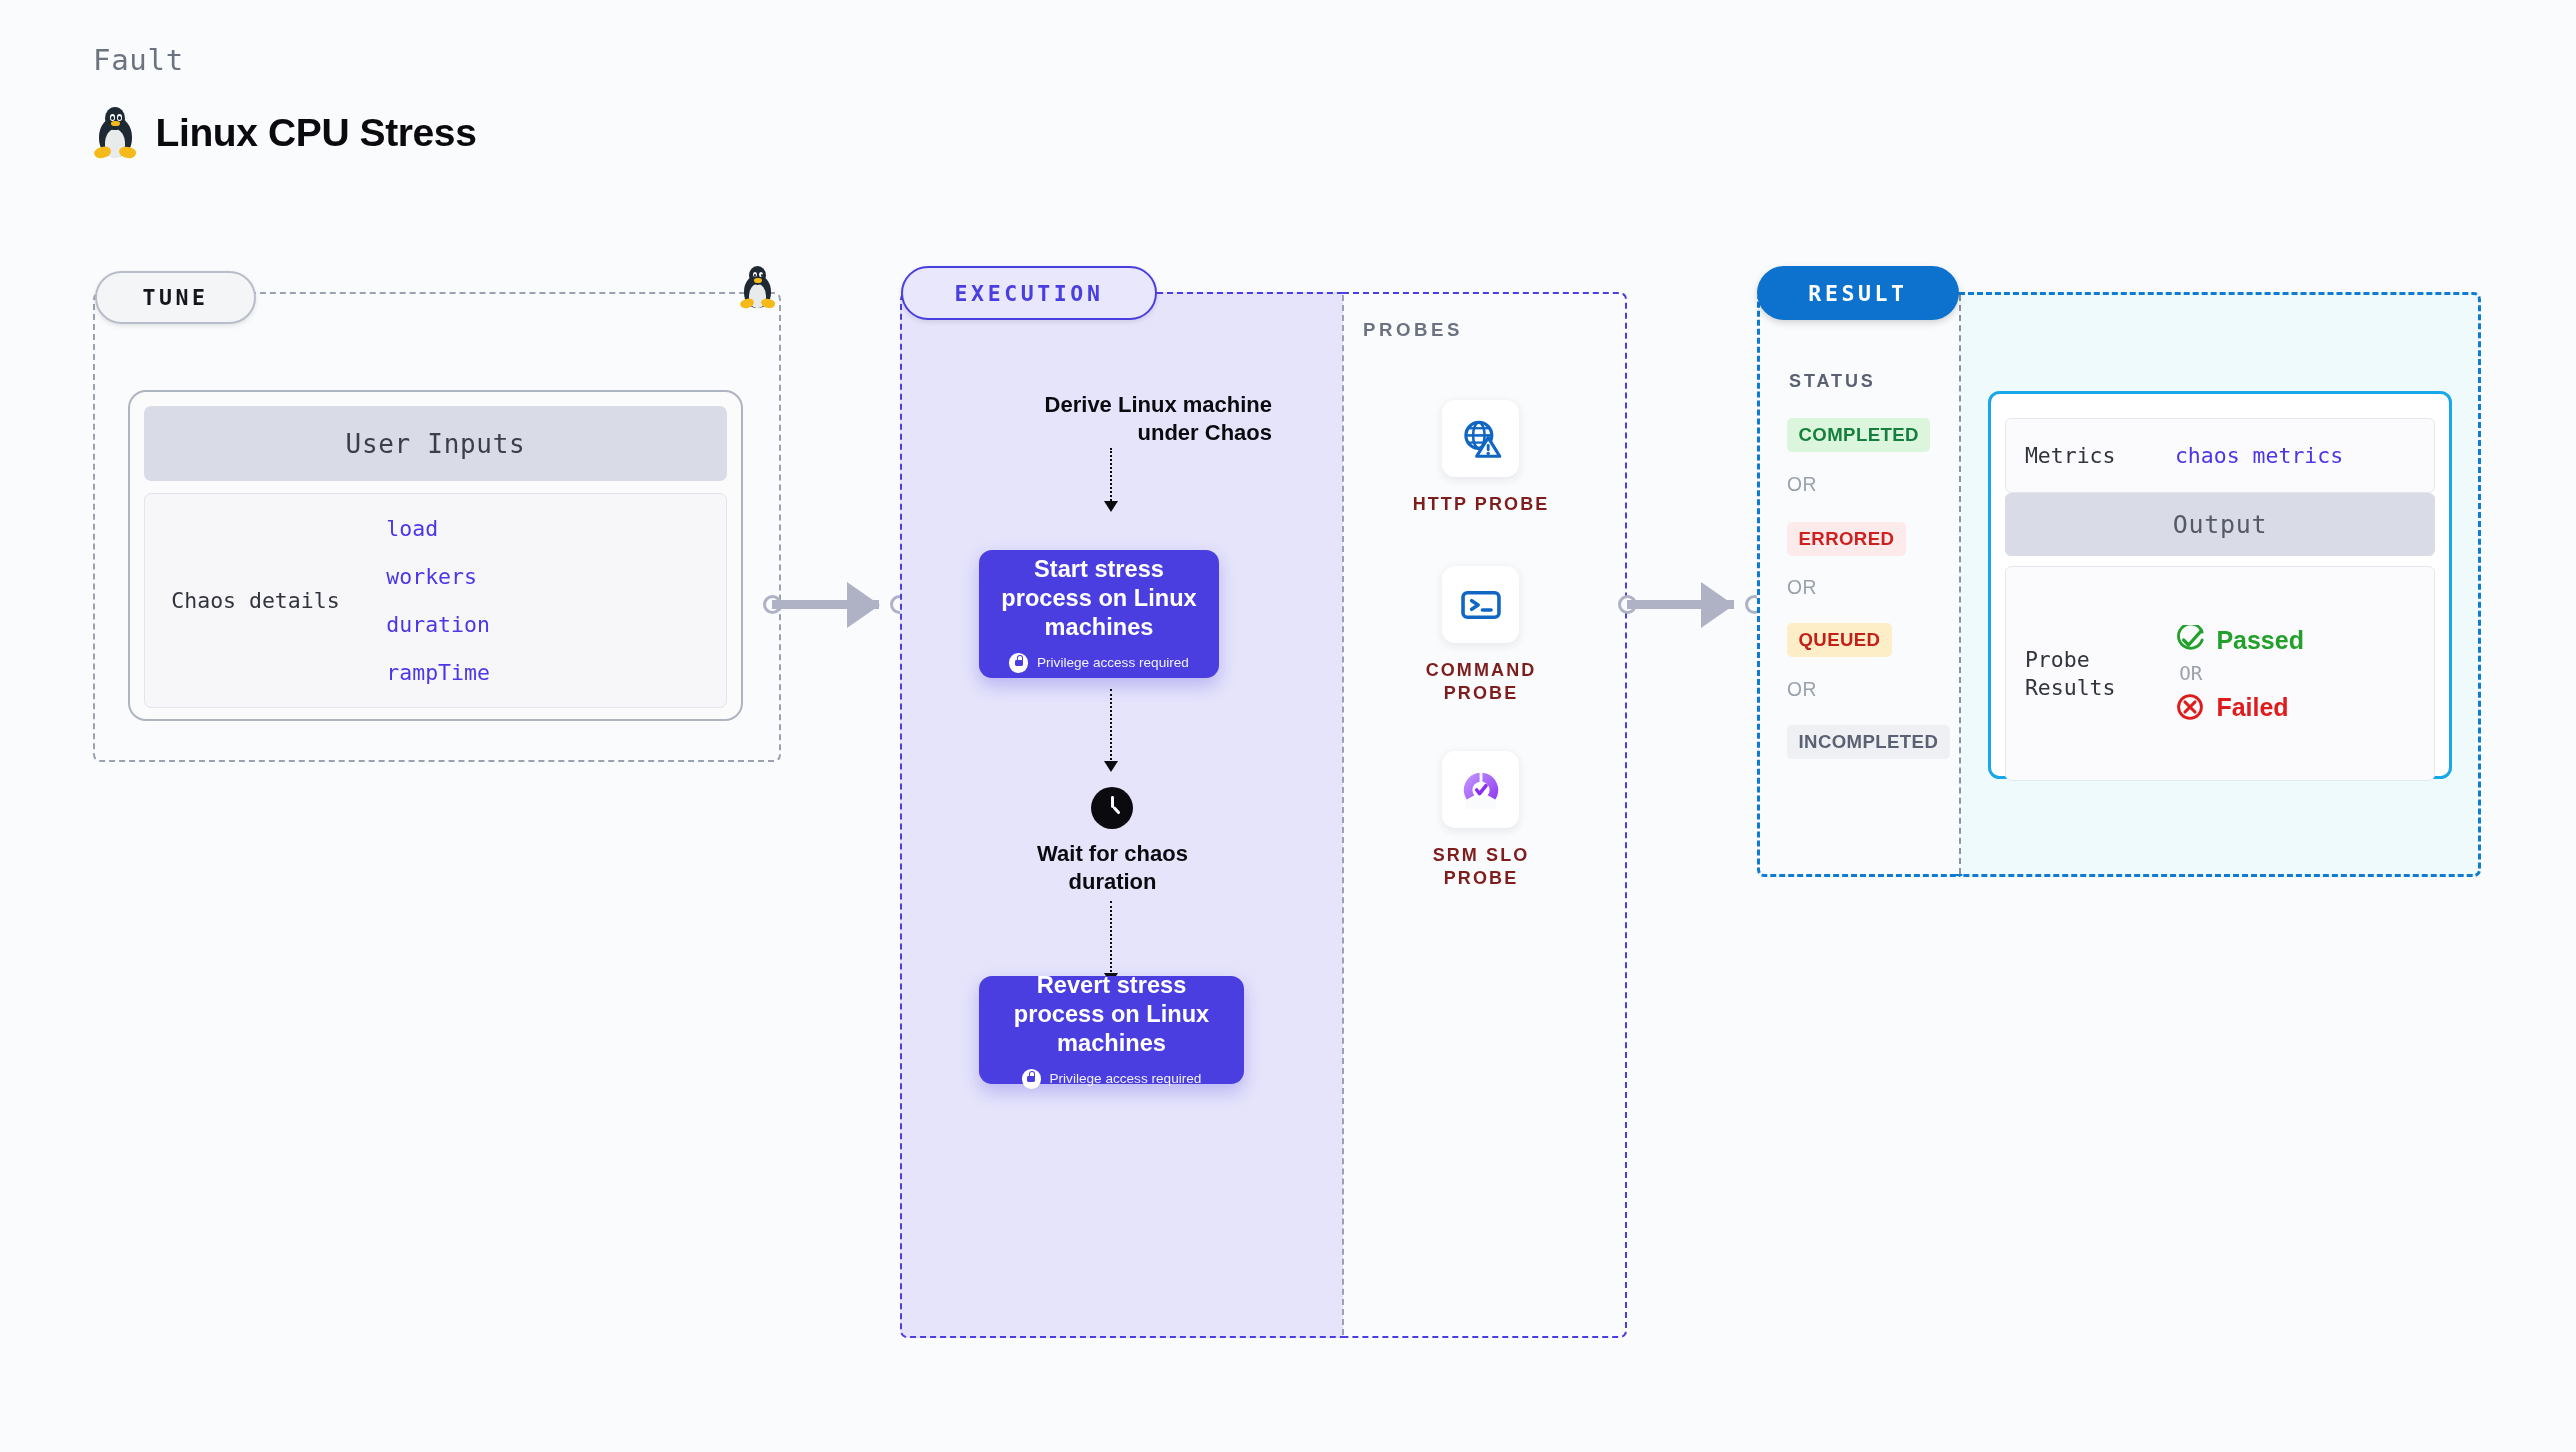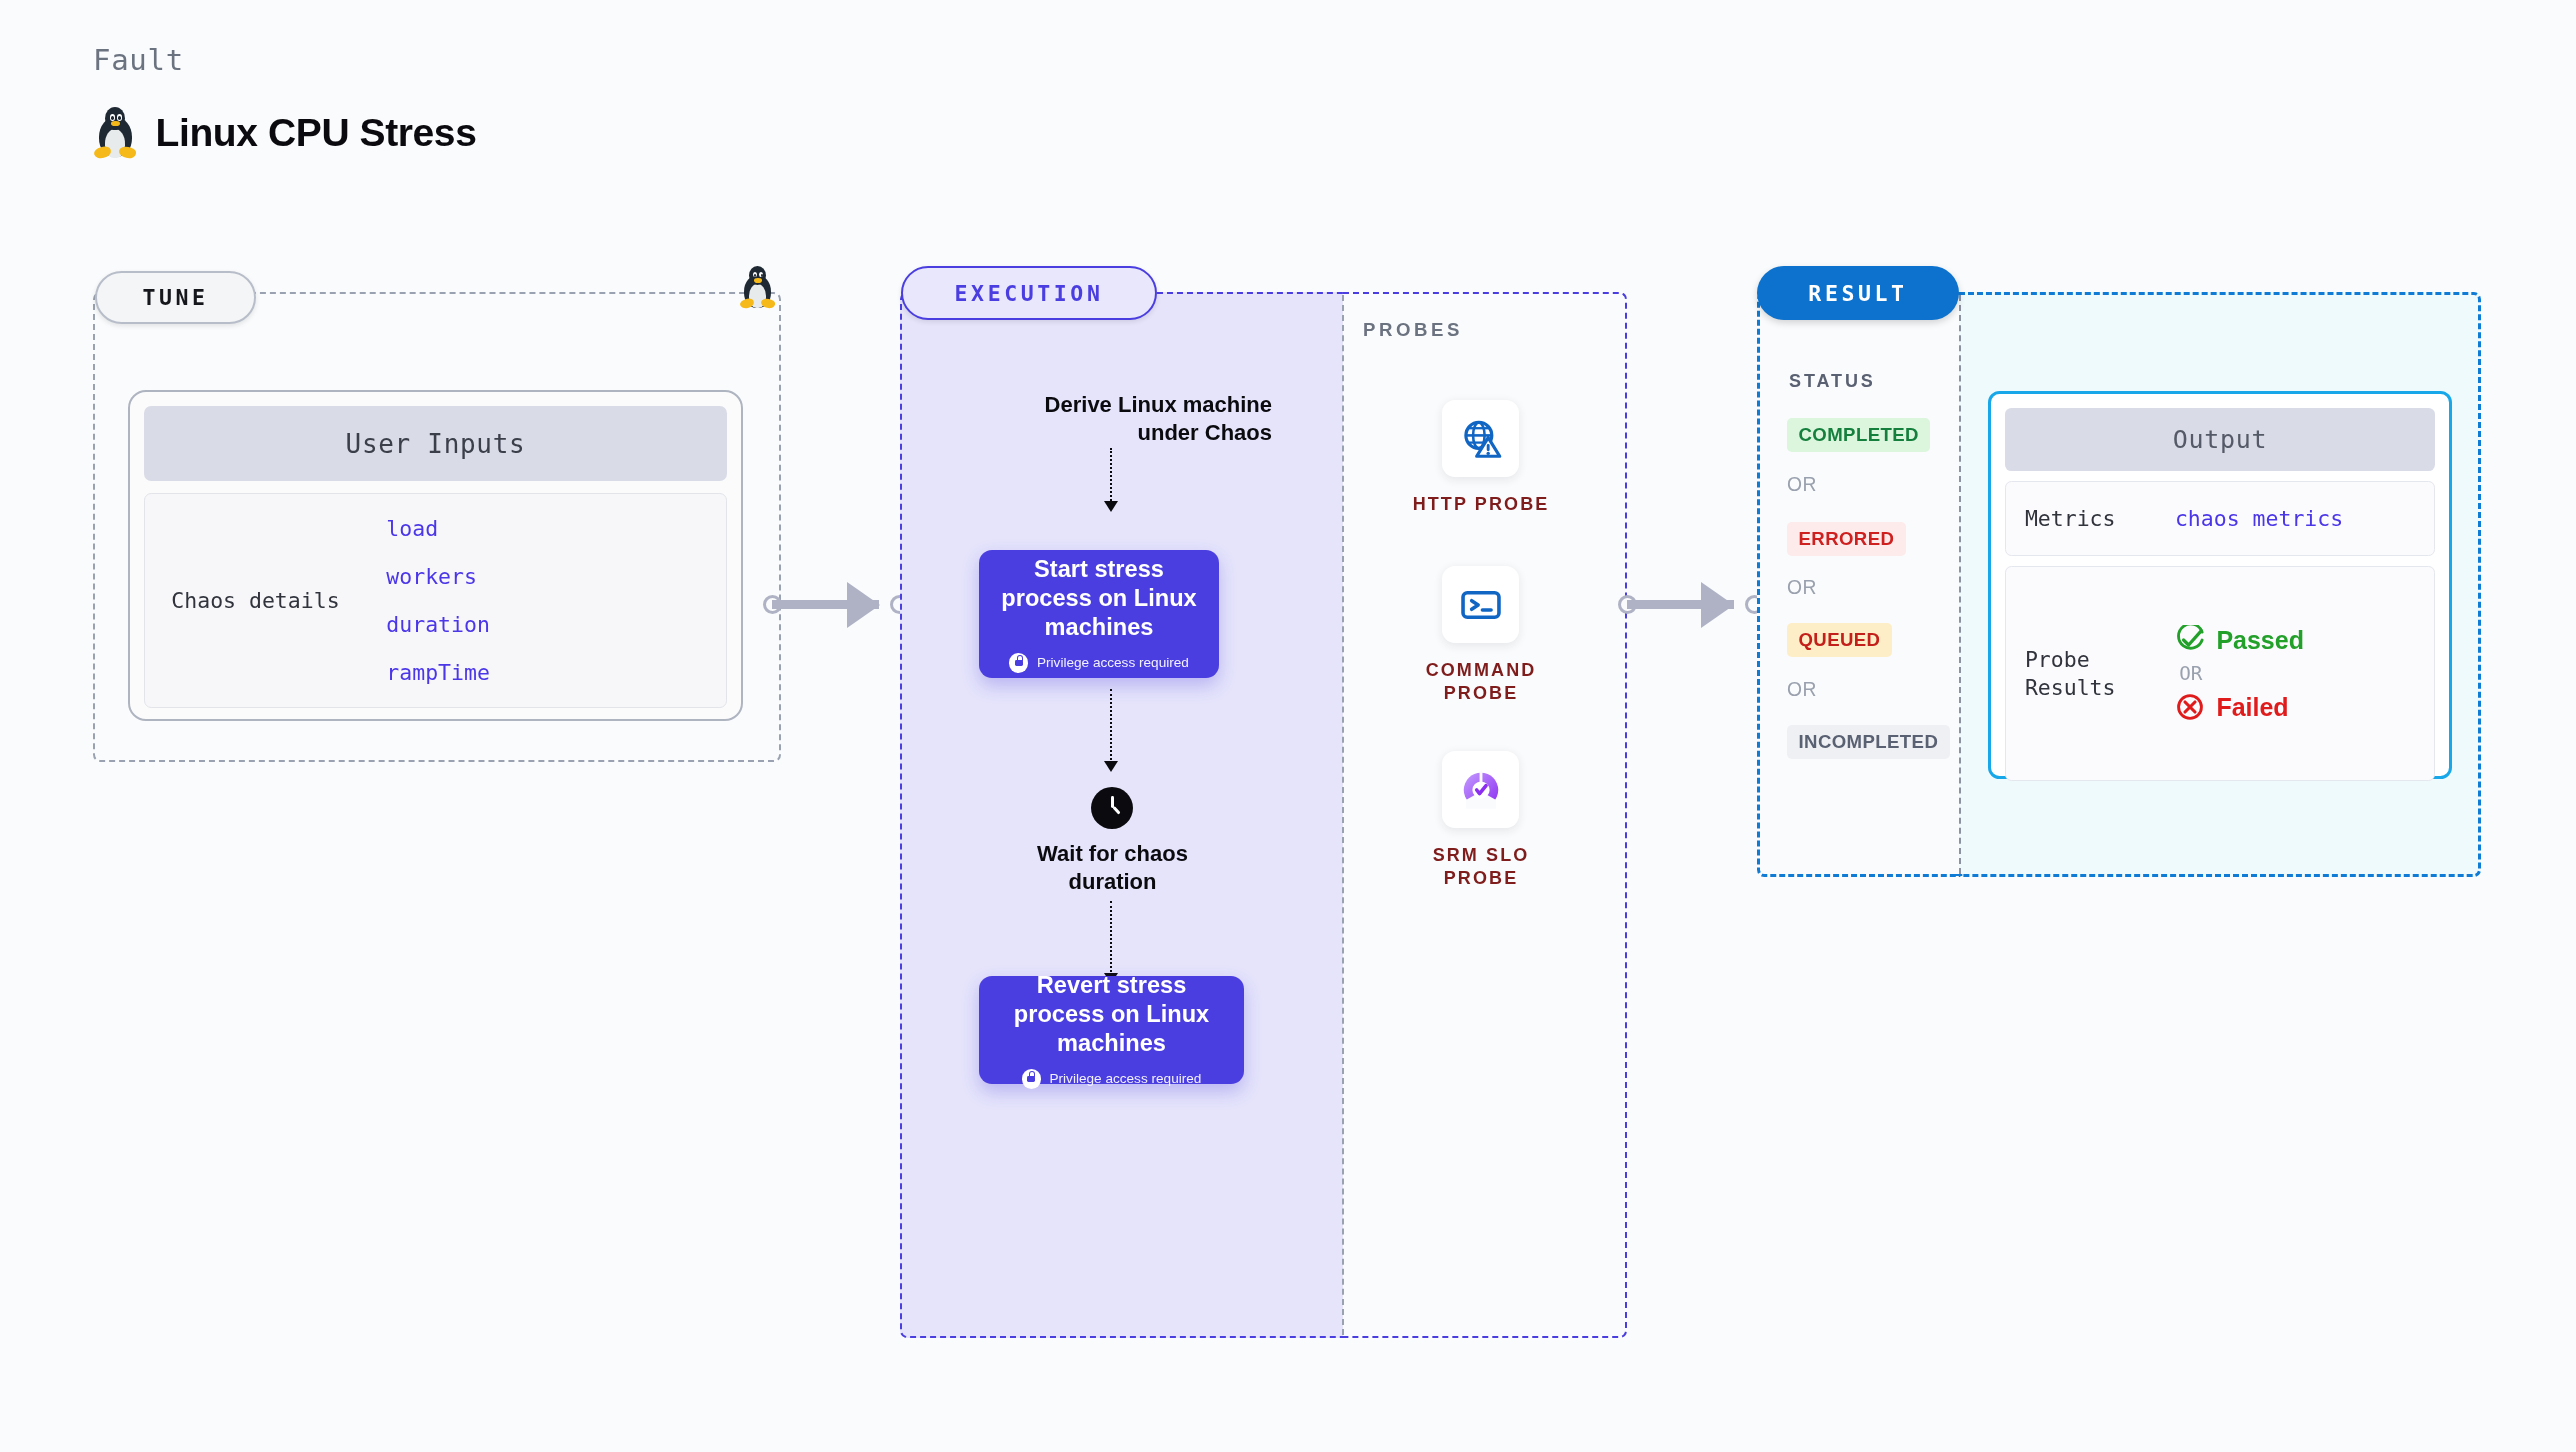--- a/index.html
+++ b/index.html
@@ -426,26 +426,26 @@
 
 <div class="status-badge" style="left:1787px;top:522px;background:#fdeaea;color:#cf2020;">ERRORED</div>
 <div class="or-text" style="left:1787px;top:577px;">OR</div>
 
 <div class="status-badge" style="left:1787px;top:623px;background:#fdeec7;color:#c4201b;">QUEUED</div>
 <div class="or-text" style="left:1787px;top:679px;">OR</div>
 
 <div class="status-badge" style="left:1787px;top:725px;background:#eff0f4;color:#5a6172;">INCOMPLETED</div>
 
 <div id="output-card">
-  <div id="output-header">Output</div>
-
   <div id="metrics-row">
     <div class="out-key">Metrics</div>
     <div class="out-val">chaos metrics</div>
   </div>
+
+  <div id="output-header">Output</div>
 
   <div id="probe-results-row">
     <div class="out-key">Probe
 Results</div>
     <div class="verdicts">
       <div class="verdict" style="color:#22a02a;">
         <svg width="30" height="30" viewBox="0 0 42 42">
           <path d="M38 10 A17 17 0 1 0 38 21" fill="none" stroke="#22a02a" stroke-width="4" stroke-linecap="round"></path>
           <polyline points="12,21 19,28 37,8" fill="none" stroke="#22a02a" stroke-width="4.6" stroke-linecap="round" stroke-linejoin="round"></polyline>
         </svg>

